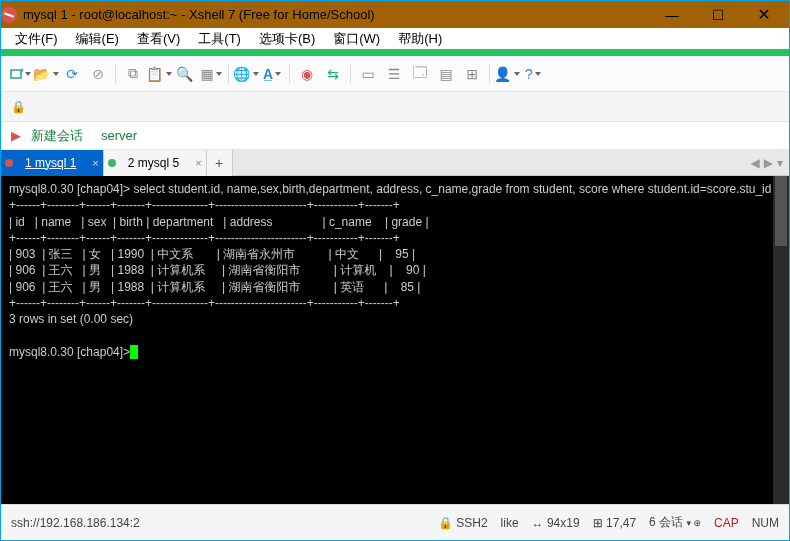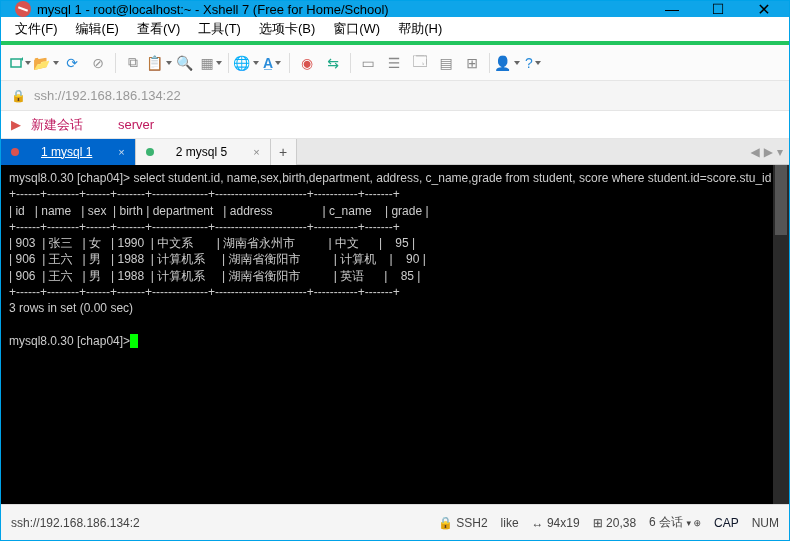--- a/index.html
+++ b/index.html
@@ -1,37 +1,37 @@
 <!DOCTYPE html>
 <html><head>
 <meta charset="utf-8">
 <style>
 * { margin:0; padding:0; box-sizing:border-box; font-family:"Microsoft YaHei","Segoe UI",sans-serif; font-size:12px; }
 body { background:#fff; width:790px; height:541px; border:1px solid #00a2e8; overflow:hidden; display:flex; flex-direction:column; }
-.titlebar { background:#0ea5e9; height:16px; display:flex; align-items:center; padding:0 2px 0 14px; color:#000; }
+.titlebar { background:#a16207; height:27px; display:flex; align-items:center; padding:0 2px 0 0; color:#000; }
 .titlebar .ico { width:16px; height:16px; background:#d9534f; border-radius:50%; margin-right:6px; position:relative; }
 .titlebar .ico:before { content:""; position:absolute; left:3px; top:7px; width:10px; height:2px; background:#fff; transform:rotate(20deg); }
 .titlebar .ttl { flex:1; font-size:13px; }
 .winbtns { display:flex; }
 .winbtns div { width:46px; height:30px; display:flex; align-items:center; justify-content:center; font-size:14px; color:#000; }
 .winbtns .close { font-size:16px; }
-.menubar { height:28px; display:flex; align-items:center; padding:0 14px; gap:18px; background:#fff; border-bottom:4px solid #22c55e; }
+.menubar { height:28px; display:flex; align-items:center; padding:0 14px; gap:18px; background:#fff; border-bottom:7px solid #22c55e; }
 .menubar span { color:#000; font-size:13px; }
 .toolbar { height:36px; display:flex; align-items:center; padding:0 8px; gap:4px; border-bottom:1px solid #e5e5e5; background:#fbfbfb; }
 .tb { width:22px; height:22px; display:flex; align-items:center; justify-content:center; font-size:14px; position:relative; }
 .tb.dd:after { content:""; border-left:3px solid transparent; border-right:3px solid transparent; border-top:4px solid #666; margin-left:2px; }
 .tb.sep { width:1px; height:20px; background:#ddd; margin:0 2px; }
 .addressbar { height:30px; display:flex; align-items:center; padding:0 10px; gap:8px; background:#f5f5f5; border-bottom:1px solid #e5e5e5; }
 .lock { color:#e8a33d; font-size:12px; }
 .addr { color:#999; font-size:13px; }
 .sessbar { height:28px; display:flex; align-items:center; padding:0 10px; gap:10px; border-bottom:1px solid #e5e5e5; }
 .flag { color:#d9534f; font-size:13px; }
-.sess { color:#be185d; font-size:13px; }
+.sess { color:#15803d; font-size:13px; }
 .tabbar { height:26px; display:flex; align-items:center; background:#e8e8e8; border-bottom:1px solid #ccc; }
-.tab { height:26px; padding:0 10px; display:flex; align-items:center; gap:22px; border-right:1px solid #ccc; background:#f5f5f5; font-size:12px; }
+.tab { height:26px; padding:0 4px; display:flex; align-items:center; gap:12px; border-right:1px solid #ccc; background:#f5f5f5; font-size:12px; }
 .tab.active { background:#0066cc; color:#fff; }
 .tab .dot { width:8px; height:8px; border-radius:50%; }
 .tab.active .dot { background:#d9534f; }
 .tab:not(.active) .dot { background:#3cb371; }
 .tab .lbl { }
 .tab.active .lbl { text-decoration:underline; }
 .tab .x { margin-left:4px; color:#888; font-size:11px; }
 .tab.active .x { color:#cde; }
 .addtab { width:26px; height:26px; display:flex; align-items:center; justify-content:center; background:#f5f5f5; border-right:1px solid #ccc; font-size:14px; color:#555; }
 .tabbar .sp { flex:1; }
@@ -95,27 +95,26 @@
   <div class="tb" style="color:#888">🗔</div>
   <div class="tb" style="color:#888">▤</div>
   <div class="tb" style="color:#888">⊞</div>
   <div class="tb sep"></div>
   <div class="tb dd" style="color:#2a8cda">👤</div>
   <div class="tb dd" style="color:#2a8cda">?</div>
 </div>
 
 <div class="addressbar">
   <span class="lock">🔒</span>
-  <span class="addr">ssh://192.168.186.134:22</span>
 </div>
 
 <div class="sessbar">
   <span class="flag">▶</span>
   <span class="sess">新建会话</span>
-  <span class="sess" style="margin-left:25px">server</span>
+  <span class="sess" style="margin-left:8px">server</span>
 </div>
 
 <div class="tabbar">
   <div class="tab active">
     <span class="dot"></span>
     <span class="lbl">1 mysql 1</span>
     <span class="x">×</span>
   </div>
   <div class="tab">
     <span class="dot"></span>
@@ -144,17 +143,17 @@
 mysql8.0.30 [chap04]&gt;</span><span class="cursor"></span>
   <div class="scrollbar"><div class="thumb"></div></div>
 </div>
 
 <div class="statusbar">
   <span>ssh://192.168.186.134:2</span>
   <div class="sp"></div>
   <span><span class="st-ico">🔒</span> <span>SSH2</span></span>
   <span>like</span>
   <span><span>↔</span> <span>94x19</span></span>
-  <span><span>⊞</span> <span>20,38</span></span>
+  <span><span>⊞</span> <span>17,47</span></span>
   <span><span>6 会话</span> <span style="font-size:9px">▾ ⊕</span></span>
-  <span style="color:#0f172a">CAP</span>
+  <span style="color:#b91c1c">CAP</span>
   <span style="color:#444">NUM</span>
 </div>
 
 </body></html>

